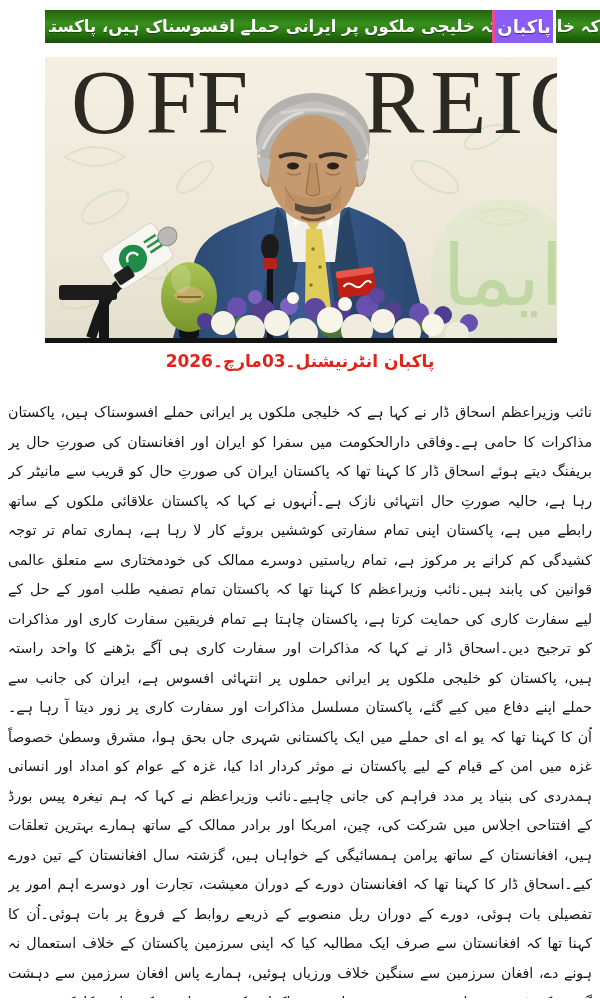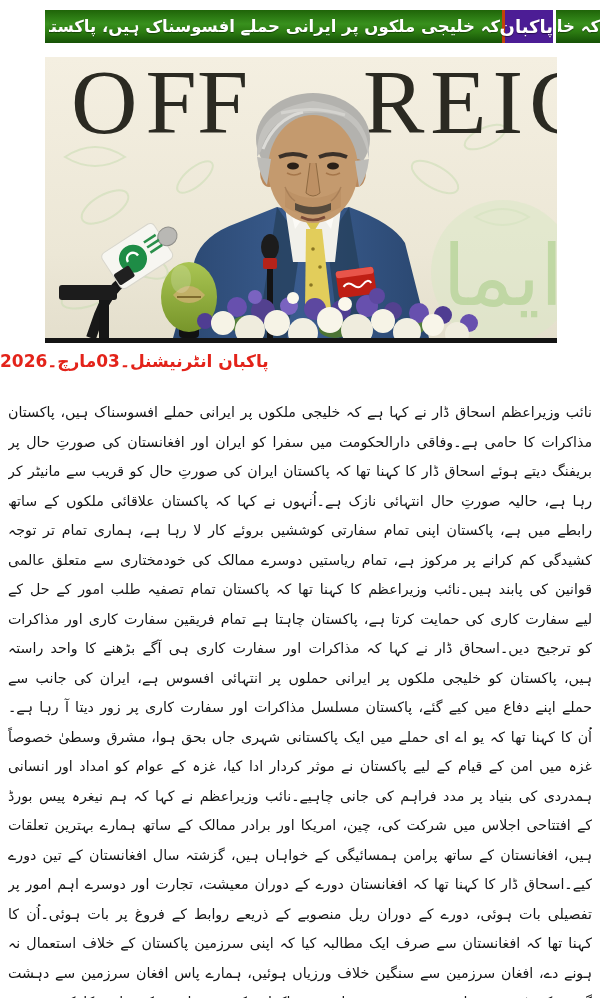--- a/index.html
+++ b/index.html
@@ -5,33 +5,33 @@
   html,body{margin:0;padding:0;background:#ffffff;}
   .page{position:relative;width:600px;height:1000px;background:#ffffff;overflow:hidden;
         font-family:"DejaVu Sans",sans-serif;}
   
   .masthead{position:absolute;left:45px;right:0;top:10px;height:33px;}
   .mast-bar{position:absolute;left:0;right:0;top:0;bottom:0;
     background:linear-gradient(180deg,#1f6409 0%,#38901d 42%,#2b7a11 68%,#155106 100%);}
   .headline-main{position:absolute;top:0;bottom:0;right:100px;left:4px;direction:rtl;
     white-space:nowrap;overflow:hidden;color:#fff;font-weight:bold;font-size:16.5px;
     line-height:33px;text-align:right;text-shadow:0 1px 1px rgba(0,0,0,.45);}
-  .logo-box{position:absolute;right:44px;top:0;bottom:0;width:54px;box-sizing:border-box;
-    background:#4c1d95;border-left:3px solid #c2410c;border-right:3px solid #fff;
+  .logo-box{position:absolute;right:44px;top:0;bottom:0;width:64px;box-sizing:border-box;
+    background:#8b5cf6;border-left:3px solid #ec4899;border-right:3px solid #fff;
     color:#fff;font-weight:bold;font-size:18px;line-height:33px;text-align:center;direction:rtl;
     text-shadow:0 1px 1px rgba(0,0,0,.5);}
   .headline-repeat{position:absolute;right:0;top:0;bottom:0;width:42px;overflow:hidden;
     direction:rtl;white-space:nowrap;color:#fff;font-weight:bold;font-size:16.5px;
     line-height:33px;text-shadow:0 1px 1px rgba(0,0,0,.45);}
   
   .photo-wrap{position:absolute;left:45px;top:57px;width:512px;height:281px;
     border-bottom:5px solid #141414;}
   .photo-wrap svg{display:block;}
   
-  .dateline{position:absolute;top:351px;left:0;right:0;text-align:left;direction:rtl;
+  .dateline{position:absolute;top:351px;left:0;right:0;text-align:center;direction:rtl;
     font-weight:bold;font-size:17px;}
   
   .article{position:absolute;top:398px;left:8px;right:8px;height:600px;overflow:hidden;}
   .article p{margin:0;direction:rtl;text-align:justify;color:#141414;
     font-size:14.2px;line-height:29.5px;word-spacing:1px;}
 </style>
 </head>
 <body>
 
 <div class="page">

